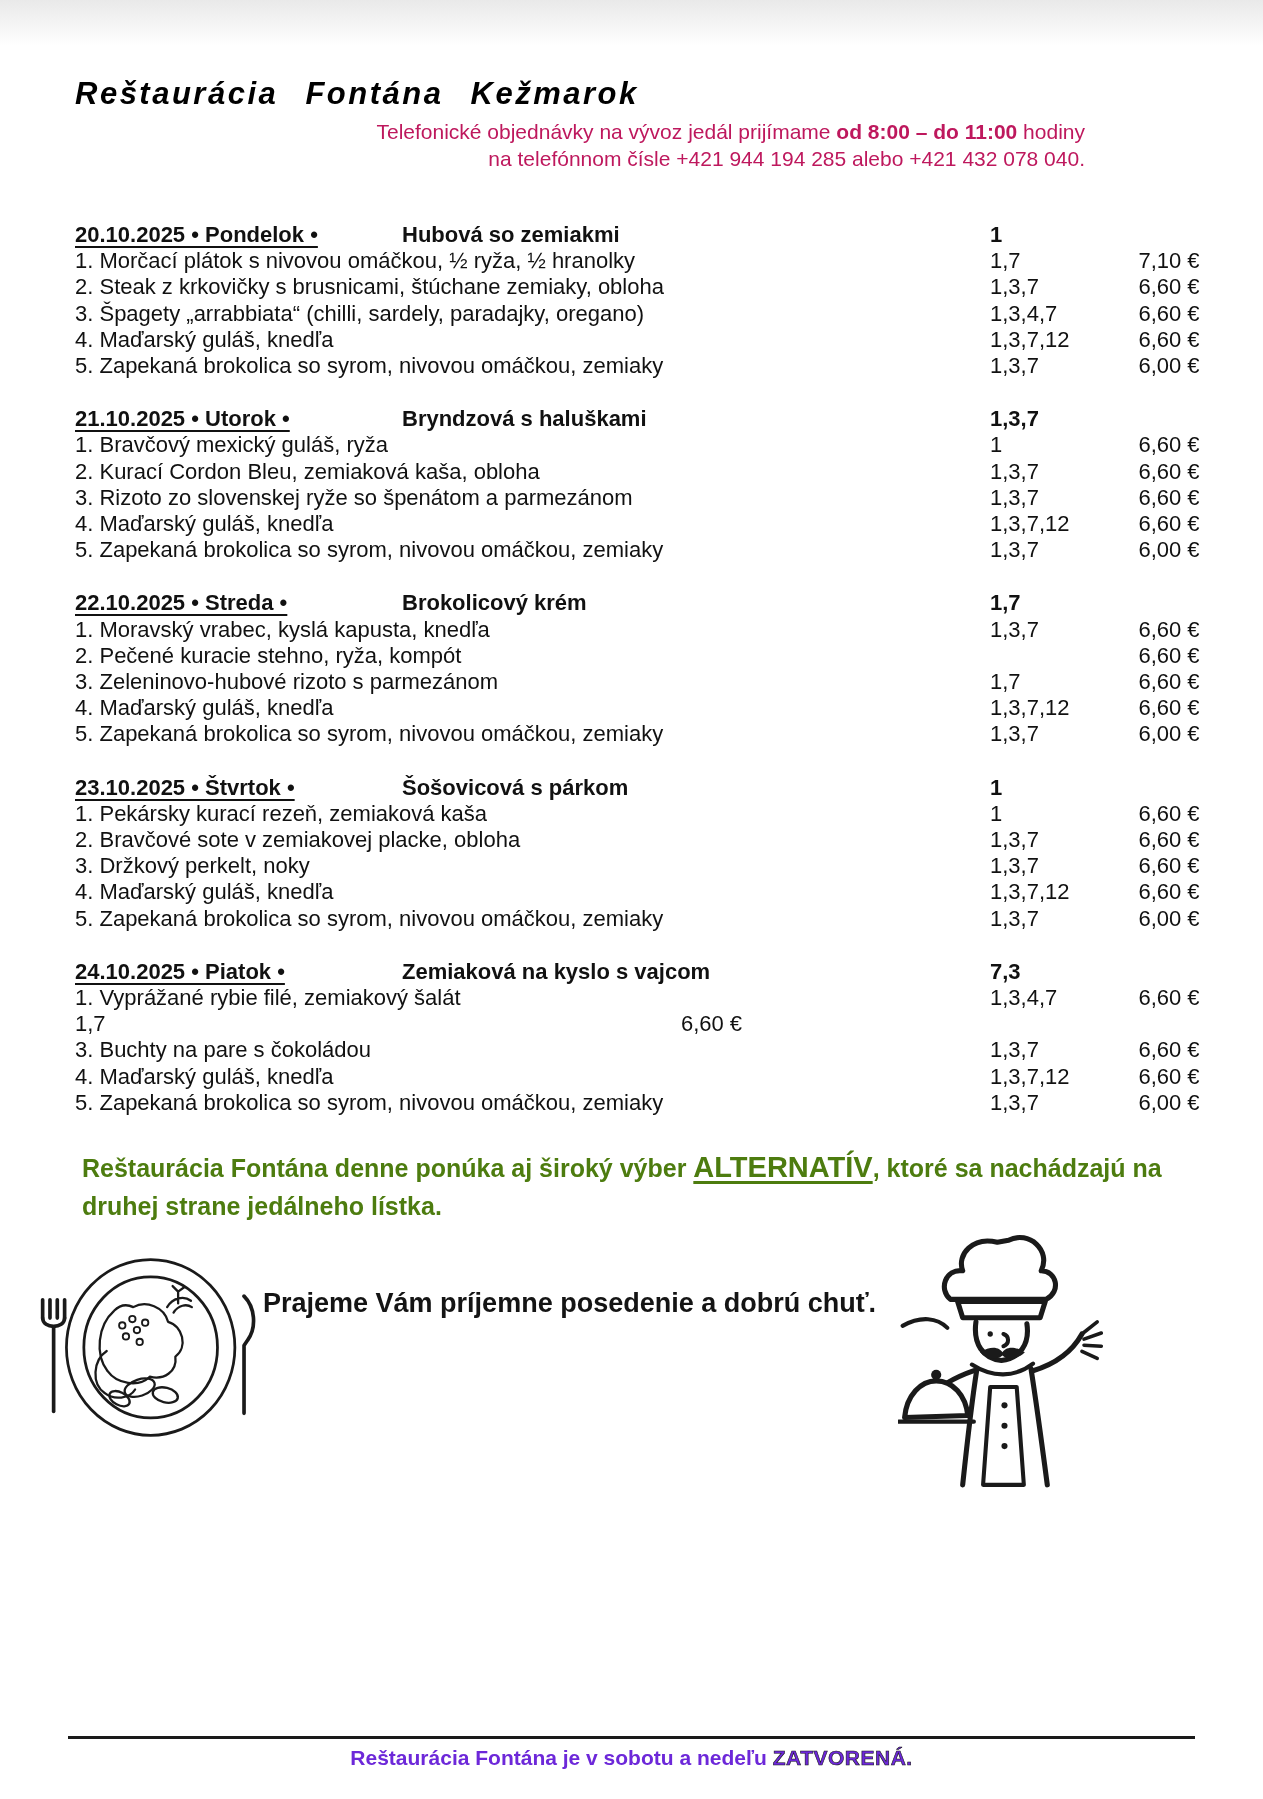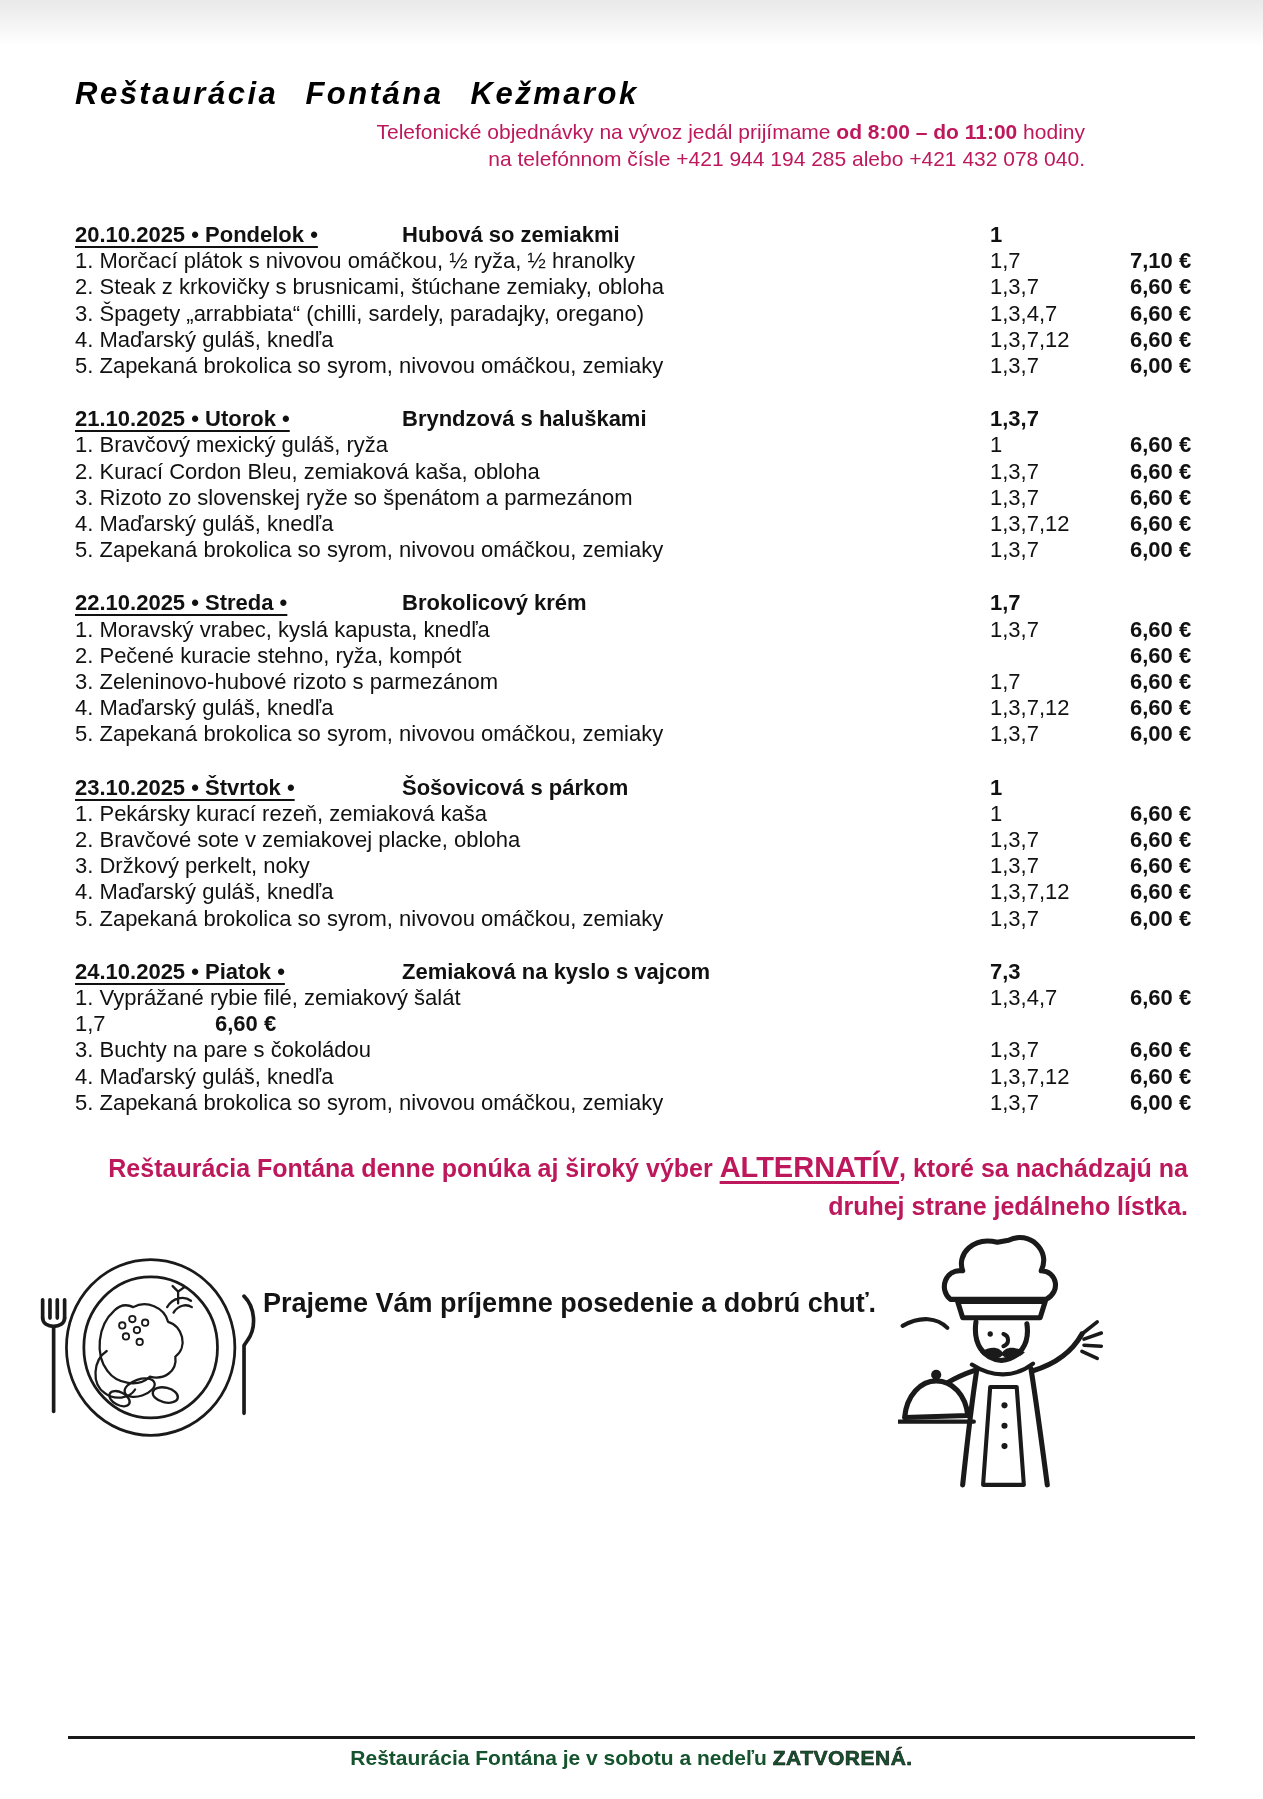--- a/index.html
+++ b/index.html
@@ -28,49 +28,49 @@
     text-align:right;font-size:21px;line-height:27px;color:#be185d;
   }
   .contact b{font-weight:bold;}
 
   
   .menu{position:absolute;left:75px;right:55px;top:222px;}
   .day{margin-bottom:27px;}
   .row{display:flex;align-items:baseline;line-height:26.2px;font-size:22px;}
   .c-name{width:915px;flex:0 0 915px;white-space:nowrap;overflow:hidden;}
   .c-alg{width:140px;flex:0 0 140px;}
-  .c-price{flex:1;text-align:left;font-weight:bold;white-space:nowrap;}
+  .c-price{flex:1;text-align:center;font-weight:normal;white-space:nowrap;}
   .hdr .c-name,.hdr .c-alg{font-weight:bold;}
   .dlabel{
     display:inline-block;min-width:327px;
     text-decoration:underline;text-decoration-thickness:2px;text-underline-offset:4px;
   }
   .soup{font-weight:bold;}
 
   
   .alt-note{
     position:absolute;left:82px;right:75px;top:1148px;
-    text-align:right;font-size:25px;line-height:38px;font-weight:bold;color:#be185d;
+    text-align:left;font-size:25px;line-height:38px;font-weight:bold;color:#4d7c0f;
   }
   .alt-note .hl{font-size:29px;text-decoration:underline;text-decoration-thickness:2.5px;text-underline-offset:4px;}
 
   
   .plate-art{position:absolute;left:28px;top:1232px;}
   .chef-art{position:absolute;left:898px;top:1228px;}
   .wish{
     position:absolute;left:263px;top:1288px;width:640px;
     font-size:27px;font-weight:bold;color:#141414;white-space:nowrap;
   }
 
   
   .bottom{
     position:absolute;left:68px;right:68px;top:1736px;
     border-top:3px solid #1a1a1a;
     padding-top:7px;text-align:center;
-    font-size:21px;font-weight:bold;color:#14532d;
+    font-size:21px;font-weight:bold;color:#6d28d9;
   }
   .bottom .closed{font-weight:bold;-webkit-text-stroke:0.6px #141414;letter-spacing:0.5px;}
 </style>
 </head>
 <body>
 
 <div class="scan-top"></div>
 
 <div class="page">
 

